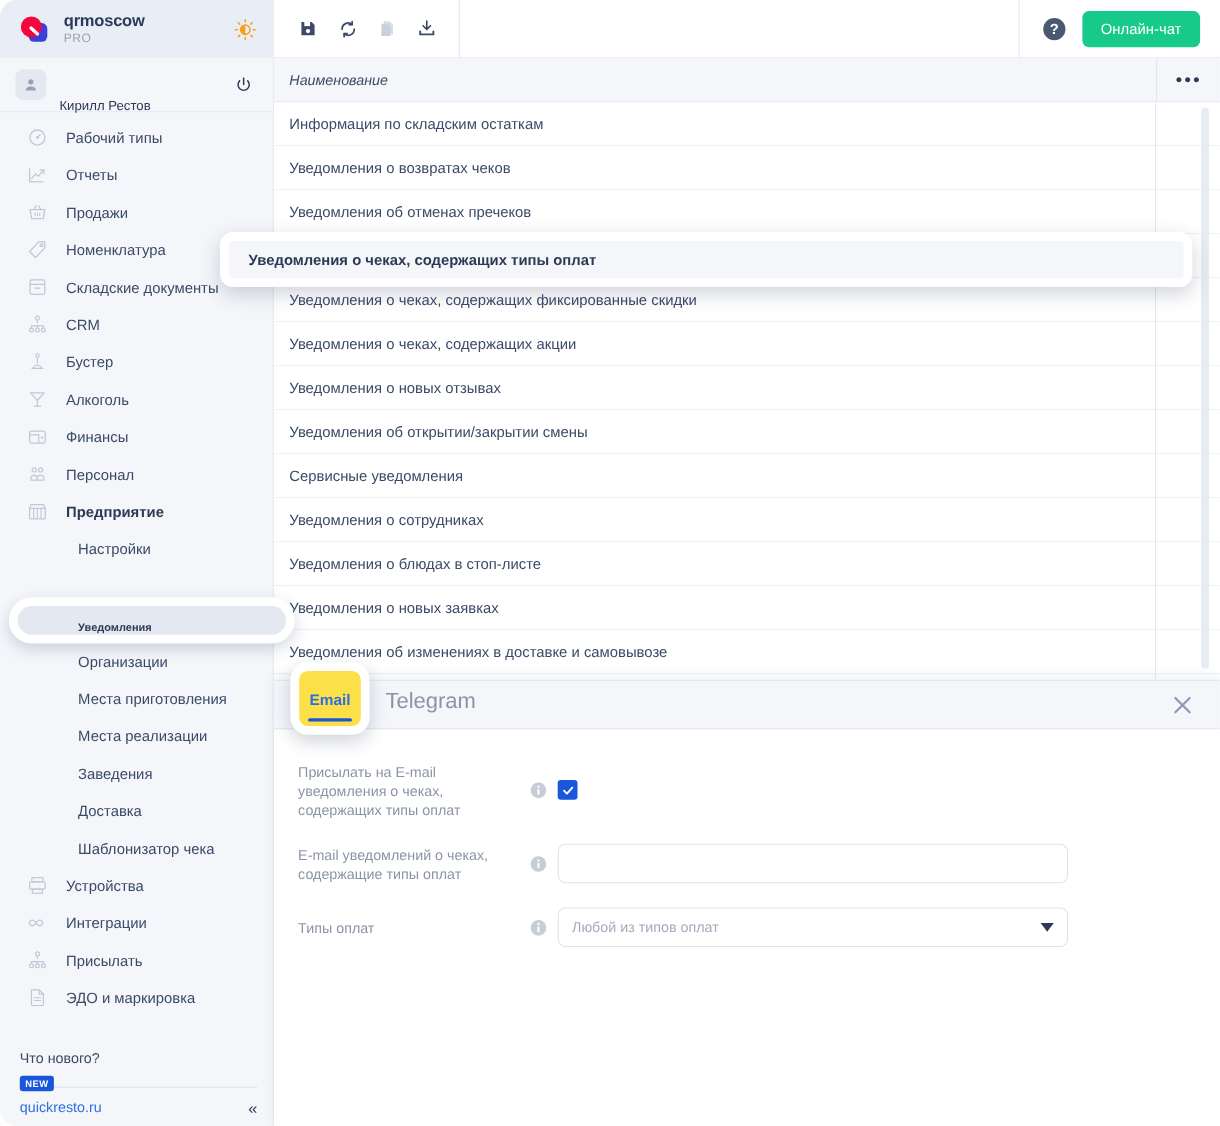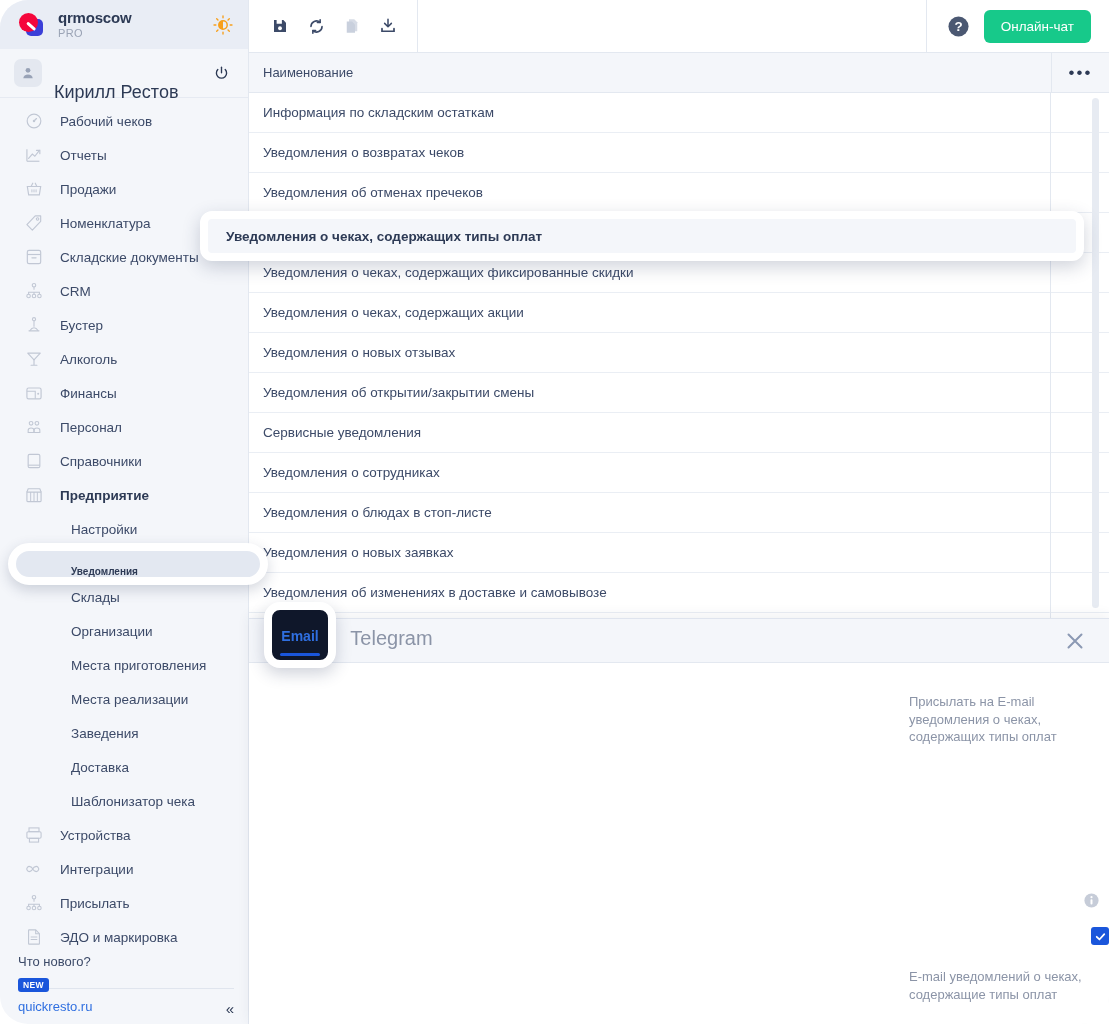--- a/index.html
+++ b/index.html
@@ -6,21 +6,21 @@
   html, body {
     width: 1109px; height: 1024px;
     font-family: "Liberation Sans", sans-serif;
     background: #ffffff;
     overflow: hidden;
   }
   .app {
     position: relative;
     width: 1109px; height: 1024px;
     background: #ffffff;
-    border-radius: 28px;
+    border-radius: 16px;
     overflow: hidden;
   }
 
   
   .sidebar {
     position: absolute; left: 0; top: 0;
     width: 249px; height: 1024px;
     background: #f4f6fa;
     border-right: 1px solid #e3e8f0;
     display: flex; flex-direction: column;
@@ -67,21 +67,21 @@
     gap: 12px;
     background: #f4f6fa;
     border-bottom: 1px solid #e6eaf2;
   }
   .avatar {
     width: 28px; height: 28px; border-radius: 7px;
     background: #e4e8f0;
     display: flex; align-items: center; justify-content: center;
     flex: 0 0 28px;
   }
-  .user-name { flex: 1 1 auto; font-size: 18px; color: #2d3a55; margin-top: 38px; }
+  .user-name { flex: 1 1 auto; font-size: 12px; color: #2d3a55; margin-top: 38px; }
   .power-icon { width: 17px; height: 17px; flex: 0 0 17px; }
 
   .nav { flex: 1 1 auto; padding-top: 6px; position: relative; }
   .nav-item {
     height: 34px;
     display: flex; align-items: center;
     padding-left: 24px;
     gap: 16px;
     font-size: 13.5px;
     color: #3c4a68;
@@ -164,20 +164,21 @@
     font-size: 13.5px; padding: 9px 17px; border-radius: 6px;
     cursor: pointer;
   }
 
   .table-head {
     height: 40px; background: #f4f6fa;
     border-bottom: 1px solid #e3e8f0;
     display: flex; align-items: center;
     padding: 0 0 0 14px;
     position: relative;
+    font-style: italic;
   }
   .th { font-size: 13px; color: #3c4a68; }
   .th-dots {
     position: absolute; right: 0; top: 0;
     width: 58px; height: 39px;
     display: flex; align-items: center; justify-content: center;
     border-left: 1px solid #e3e8f0;
     cursor: pointer;
   }
   .dots { letter-spacing: 2px; color: #2d3a55; font-size: 17px; line-height: 8px; }
@@ -241,21 +242,21 @@
     font-size: 20px; color: #8b94a7;
     padding-bottom: 12px; cursor: pointer;
   }
   .tab.sel { color: #2f6fe0; font-weight: bold; }
   .panel-close {
     position: absolute; right: 22px; top: 10px;
     width: 24px; height: 24px; cursor: pointer;
   }
 
   .form { padding: 28px 0 0 22px; }
-  .field-row { display: flex; align-items: flex-end; margin-bottom: 21px; flex-direction: column; }
+  .field-row { display: flex; align-items: center; margin-bottom: 21px; }
   .f-label {
     width: 200px; flex: 0 0 200px;
     font-size: 13px; color: #8b94a7; line-height: 17.5px;
     padding-top: 2px;
   }
   .f-info { width: 36px; flex: 0 0 36px; display: flex; justify-content: center; padding-top: 1px; }
   .info-icon { width: 17px; height: 17px; }
   .f-ctl { flex: 1 1 auto; }
   .chk {
     width: 18px; height: 18px; border-radius: 3px;
@@ -288,21 +289,21 @@
     border-left: 6px solid transparent;
     border-right: 6px solid transparent;
     border-top: 8px solid #2d3a55;
   }
 
   
   .spot-tab {
     position: absolute;
     left: 264px; top: 602px;
     width: 72px; height: 66px;
-    background: #0f172a;
+    background: #fde047;
     border-radius: 16px;
     border: 8px solid #ffffff;
     box-shadow: 0 6px 16px rgba(40,55,90,.22);
     z-index: 60;
     display: flex; flex-direction: column;
     align-items: center; justify-content: flex-end;
     padding-bottom: 4px;
     text-align: center;
   }
   .spot-tab .lbl { font-size: 14px; font-weight: bold; color: #2f6fe0; margin-bottom: 9px; }
@@ -349,21 +350,21 @@
     </div>
 
     <div class="nav">
 
       <div class="nav-item">
         <svg class="ic" viewBox="0 0 24 24">
           <circle cx="12" cy="12" r="8.2" fill="none" stroke="#98a2b6" stroke-width="1.4"></circle>
           <path d="M12 12l3-3" stroke="#98a2b6" stroke-width="1.4" stroke-linecap="round"></path>
           <circle cx="12" cy="12" r="1.5" fill="#98a2b6"></circle>
         </svg>
-        <span>Рабочий чеков</span>
+        <span>Рабочий типы</span>
       </div>
 
       <div class="nav-item">
         <svg class="ic" viewBox="0 0 24 24">
           <path d="M3.5 19.5V5" stroke="#98a2b6" stroke-width="1.4" fill="none"></path>
           <path d="M3.5 19.5h15" stroke="#98a2b6" stroke-width="1.4" fill="none"></path>
           <path d="M5.5 16l4.5-5 3 2.5 5.5-7" stroke="#98a2b6" stroke-width="1.4" fill="none" stroke-linecap="round"></path>
           <path d="M15 6.5h4v4" stroke="#98a2b6" stroke-width="1.4" fill="none" stroke-linecap="round"></path>
         </svg>
         <span>Отчеты</span>
@@ -436,27 +437,20 @@
       <div class="nav-item">
         <svg class="ic" viewBox="0 0 24 24">
           <circle cx="8.5" cy="7.5" r="2.2" fill="none" stroke="#98a2b6" stroke-width="1.3"></circle>
           <circle cx="15.5" cy="7.5" r="2.2" fill="none" stroke="#98a2b6" stroke-width="1.3"></circle>
           <path d="M5 18.5v-2.6c0-1.6 1.6-2.6 3.5-2.6s3.5 1 3.5 2.6v2.6z" fill="none" stroke="#98a2b6" stroke-width="1.3"></path>
           <path d="M12 18.5v-2.6c0-1.6 1.6-2.6 3.5-2.6s3.5 1 3.5 2.6v2.6z" fill="none" stroke="#98a2b6" stroke-width="1.3"></path>
         </svg>
         <span>Персонал</span>
       </div>
 
-      <div class="nav-item">
-        <svg class="ic" viewBox="0 0 24 24">
-          <rect x="5" y="4" width="14" height="16" rx="1.8" fill="none" stroke="#98a2b6" stroke-width="1.4"></rect>
-          <path d="M5 17h14" stroke="#98a2b6" stroke-width="1.3"></path>
-        </svg>
-        <span>Справочники</span>
-      </div>
 
       <div class="nav-item bold">
         <svg class="ic" viewBox="0 0 24 24">
           <path d="M3.5 8.5h17V19a1 1 0 0 1-1 1h-15a1 1 0 0 1-1-1z" fill="none" stroke="#98a2b6" stroke-width="1.4"></path>
           <path d="M3.5 8.5L5 4.5h14l1.5 4" fill="none" stroke="#98a2b6" stroke-width="1.4" stroke-linejoin="round"></path>
           <path d="M8 8.5V20M12 8.5V20M16 8.5V20" stroke="#98a2b6" stroke-width="1.2"></path>
         </svg>
         <span>Предприятие</span>
       </div>
 

